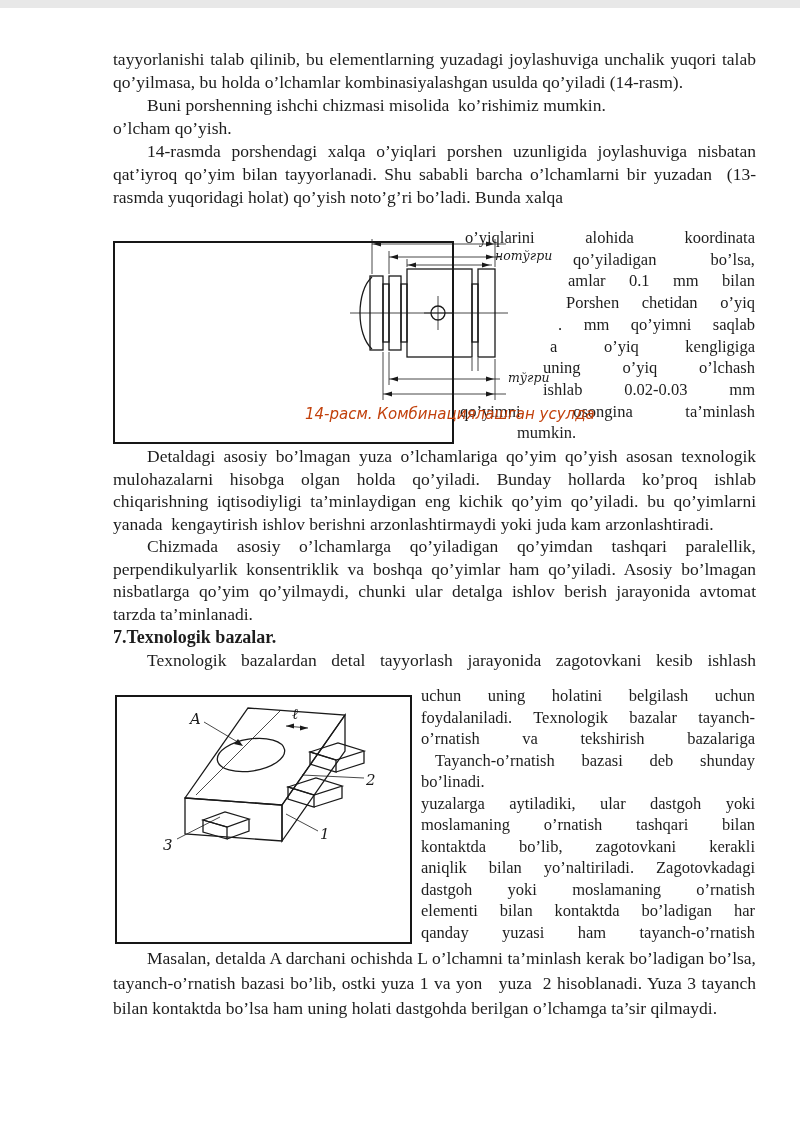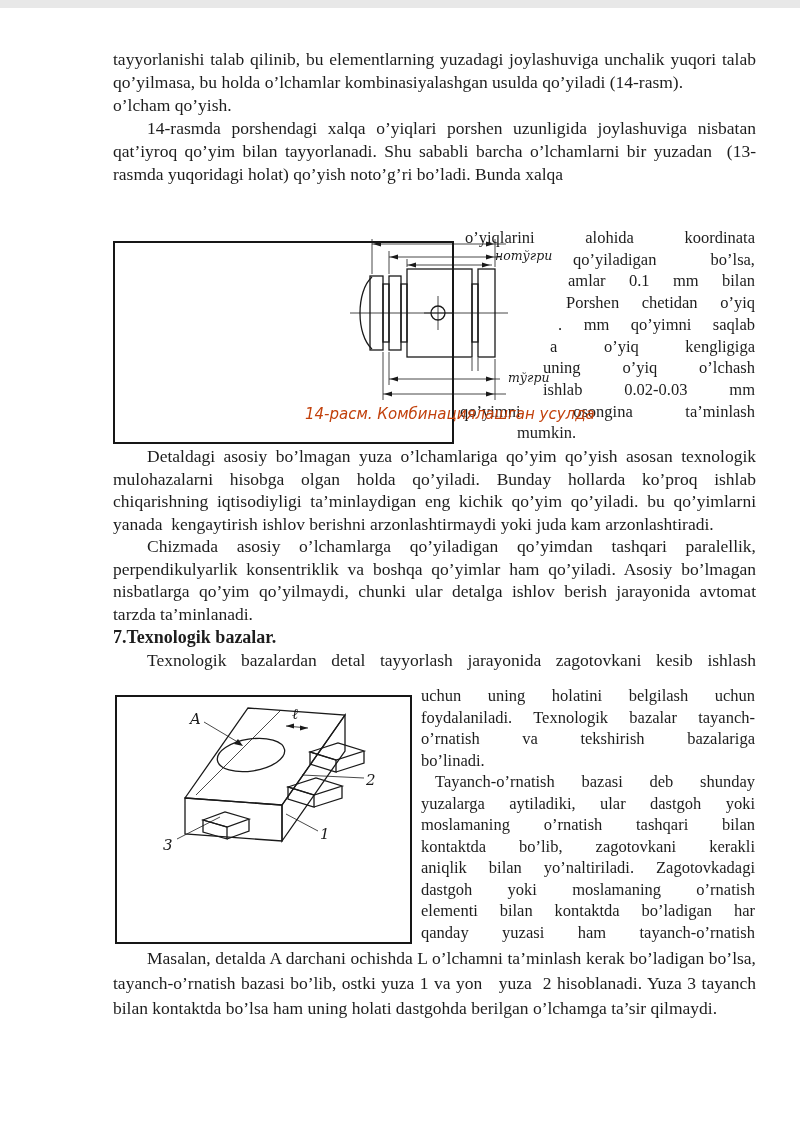--- a/index.html
+++ b/index.html
@@ -47,20 +47,21 @@
   svg .lbl{font-family:"DejaVu Serif","Liberation Serif",serif;font-style:italic;
            font-size:15px;fill:#1a1a1a;}
 </style>
 </head>
 <body>
 
 <div class="sheet">
 
   <div class="flow flowA">
     <p class="para">tayyorlanishi talab qilinib, bu elementlarning yuzadagi joylashuviga unchalik yuqori talab qo’yilmasa, bu holda o’lchamlar kombinasiyalashgan usulda qo’yiladi (14-rasm).</p>
+    <p class="para ind">Buni porshenning ishchi chizmasi misolida&nbsp; ko’rishimiz mumkin.</p>
     <p class="para">o’lcham qo’yish.</p>
     <p class="para ind">14-rasmda porshendagi xalqa o’yiqlari porshen uzunligida joylashuviga nisbatan qat’iyroq qo’yim bilan tayyorlanadi. Shu sababli barcha o’lchamlarni bir yuzadan&nbsp; (13- rasmda yuqoridagi holat) qo’yish noto’g’ri bo’ladi. Bunda xalqa</p>
   </div>
 
   <div class="fig14-box"></div>
 
   <div class="wrapcol14">
     <div class="wl" style="padding-left:5px">o’yiqlarini alohida koordinata</div>
     <div class="wl" style="padding-left:113px">qo’yiladigan bo’lsa,</div>
     <div class="wl" style="padding-left:108px">amlar 0.1 mm bilan</div>
@@ -168,22 +169,22 @@
     <text class="lbl" x="320" y="831">1</text>
     <line class="thin" x1="177" y1="831" x2="220" y2="809"></line>
     <text class="lbl" x="163" y="842">3</text>
   </svg>
 
 
   <div class="wrapcol15">
     <div class="wl">uchun uning holatini belgilash uchun</div>
     <div class="wl">foydalaniladi. Texnologik bazalar tayanch-</div>
     <div class="wl">o’rnatish va tekshirish bazalariga</div>
+    <div class="wl" style="padding-left:14px">Tayanch-o’rnatish bazasi deb shunday</div>
     <div class="wl nl">bo’linadi.</div>
-    <div class="wl" style="padding-left:14px">Tayanch-o’rnatish bazasi deb shunday</div>
     <div class="wl">yuzalarga aytiladiki, ular dastgoh yoki</div>
     <div class="wl">moslamaning o’rnatish tashqari bilan</div>
     <div class="wl">kontaktda bo’lib, zagotovkani kerakli</div>
     <div class="wl">aniqlik bilan yo’naltiriladi. Zagotovkadagi</div>
     <div class="wl">dastgoh yoki moslamaning o’rnatish</div>
     <div class="wl">elementi bilan kontaktda bo’ladigan har</div>
     <div class="wl">qanday yuzasi ham tayanch-o’rnatish</div>
   </div>
 
   <div class="flow flowC">

